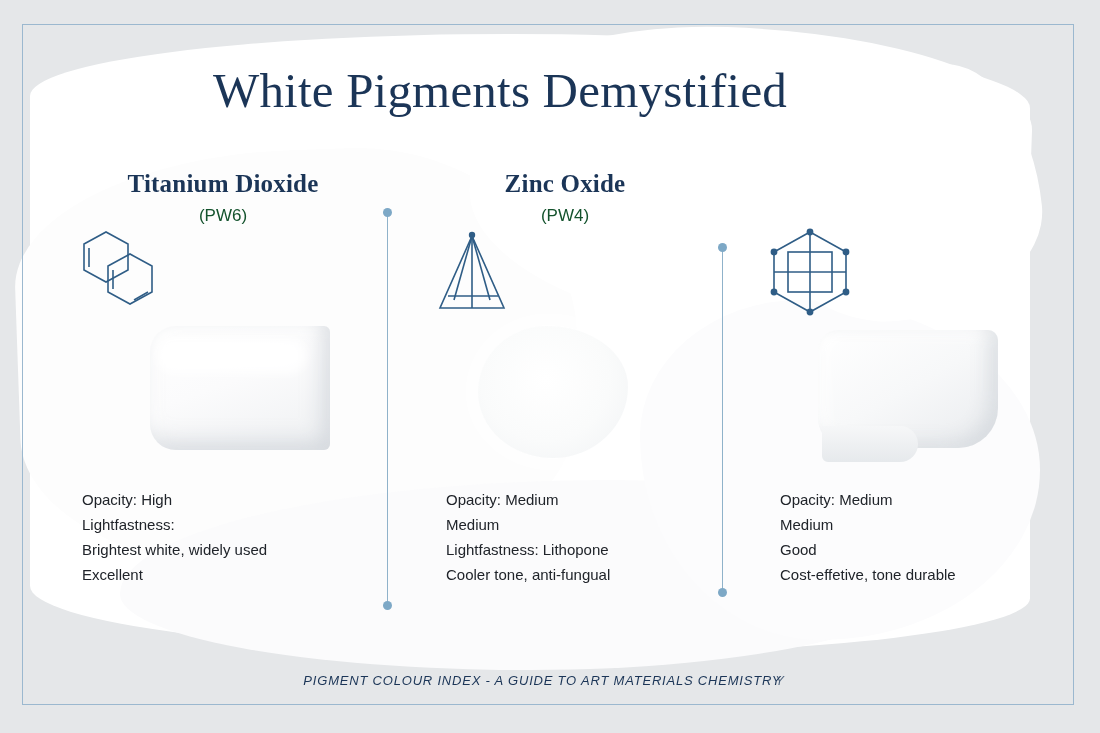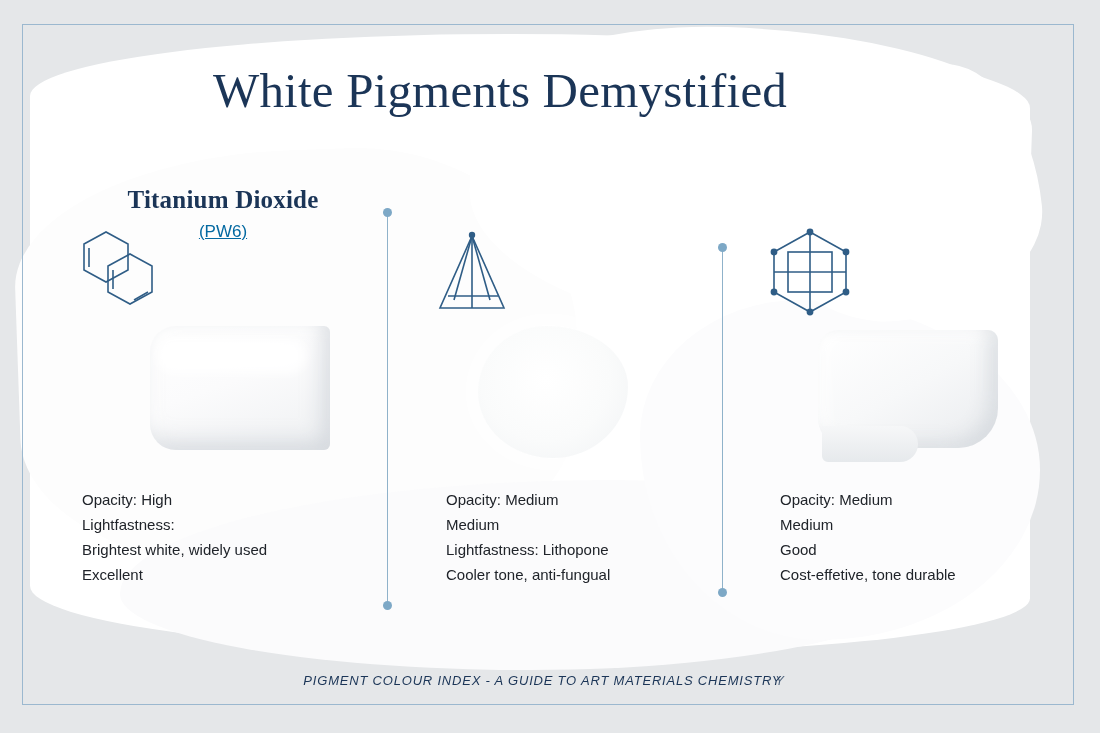--- a/index.html
+++ b/index.html
@@ -80,40 +80,39 @@
     width: 1000px;
     text-align: center;
     font-family: "Liberation Serif", serif;
     font-size: 49px;
     color: #1b3557;
     letter-spacing: 0.2px;
   }
   
   .col {
     position: absolute;
-    top: 186px;
+    top: 170px;
     width: 330px;
   }
   .col-1 { left: 58px; }
   .col-2 { left: 400px; }
   .col-3 { left: 730px; }
   .col-head {
     text-align: center;
     font-family: "Liberation Serif", serif;
     font-weight: bold;
     font-size: 25px;
     color: #1b3557;
     letter-spacing: 0.2px;
   }
   .col-code {
     text-align: center;
     font-size: 17px;
-    color: #0369a1;
+    color: #14532d;
     margin-top: 8px;
-    text-decoration: underline;
   }
   .icon-wrap {
     position: absolute;
     top: 222px;
     width: 120px;
     height: 110px;
   }
   .icon-1 { left: 72px; }
   .icon-2 { left: 420px; }
   .icon-3 { left: 760px; }
@@ -237,20 +236,22 @@
   </div>
   <div class="swatch swatch-1"></div>
   <div class="specs specs-1">
     <div>Opacity: High</div>
     <div>Lightfastness:</div>
     <div>Brightest white, widely used</div>
     <div>Excellent</div>
   </div>
 
   <div class="col col-2">
+    <div class="col-head">Zinc Oxide</div>
+    <div class="col-code">(PW4)</div>
   </div>
   <div class="icon-wrap icon-2">
     <svg width="120" height="110" viewBox="0 0 120 110" fill="none" stroke="#2f5d86" stroke-width="1.6">
       <polygon points="52,14 84,86 20,86"></polygon>
       <line x1="52" y1="14" x2="52" y2="86"></line>
       <line x1="52" y1="14" x2="34" y2="78"></line>
       <line x1="52" y1="14" x2="70" y2="78"></line>
       <line x1="28" y1="74" x2="78" y2="74"></line>
       <circle cx="52" cy="13" r="3.2" fill="#2f5d86" stroke="none"></circle>
     </svg>

